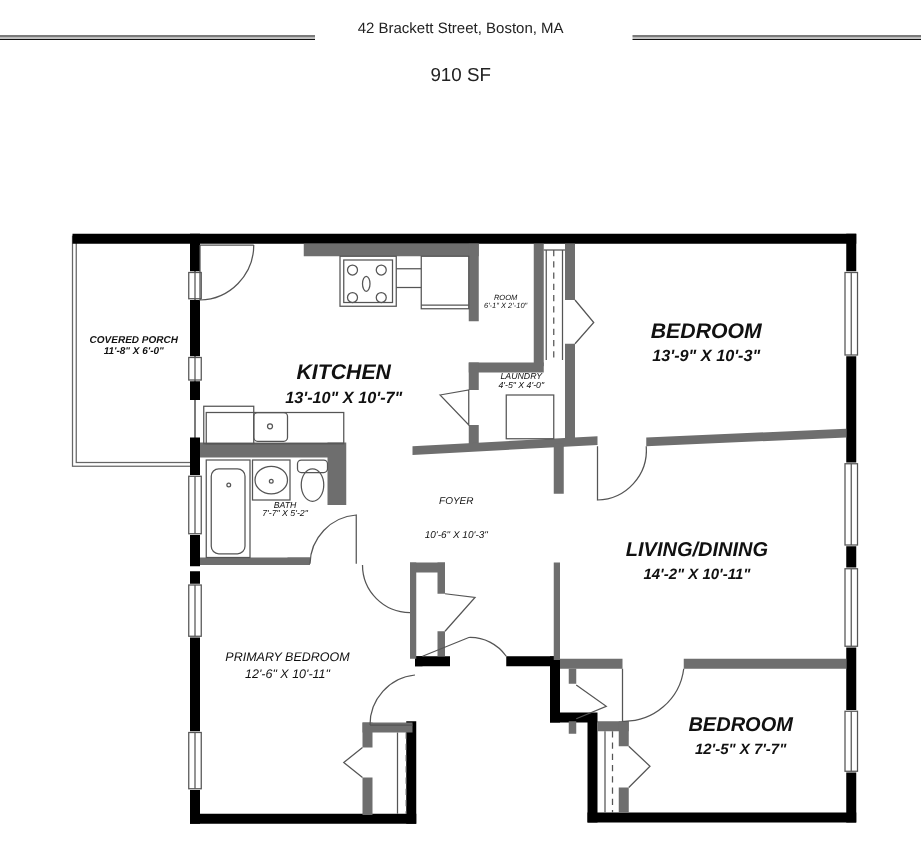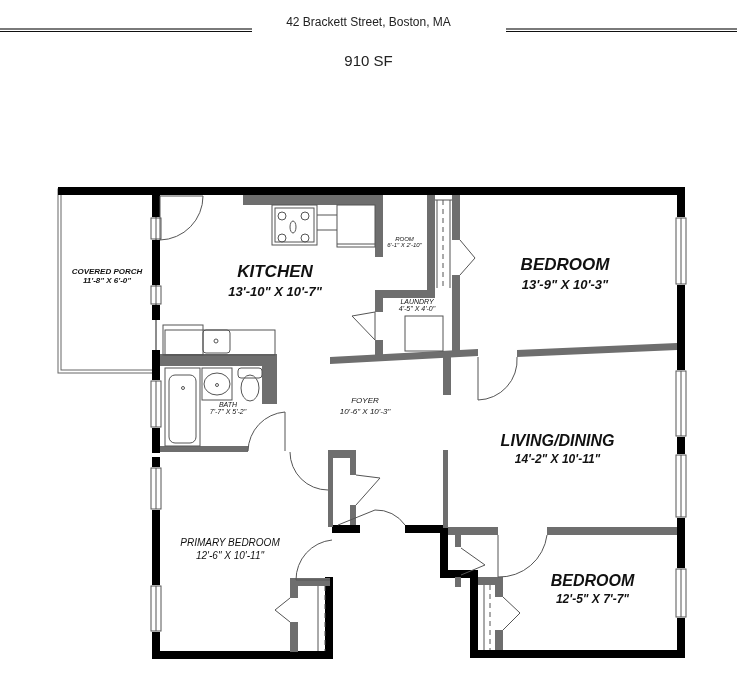--- a/index.html
+++ b/index.html
@@ -173,47 +173,47 @@
     <rect x="238" y="368" width="24" height="10" rx="3"></rect>
     <ellipse cx="250" cy="388" rx="9" ry="13"></ellipse>
   </g>
 </svg>
 
 <div class="lbl" style="left:58px;top:267px;width:98px;font-size:8px;">
   <span class="name">COVERED PORCH</span>
   <span class="dim">11'-8" X 6'-0"</span>
 </div>
 <div class="lbl" style="left:185px;top:262px;width:180px;">
-  <span class="name" style="font-size:17px;">KITCHEN</span>
+  <span class="name" style="font-size:17px;margin-top:26px;">KITCHEN</span>
   <span class="dim" style="font-size:13px;margin-top:2px;">13'-10" X 10'-7"</span>
 </div>
 <div class="lbl" style="left:377px;top:236px;width:55px;font-size:6px;">
   <span style="display:block;">ROOM</span>
   <span style="display:block;">6'-1" X 2'-10"</span>
 </div>
 <div class="lbl" style="left:382px;top:298px;width:70px;font-size:7px;">
   <span style="display:block;">LAUNDRY</span>
   <span style="display:block;">4'-5" X 4'-0"</span>
 </div>
 <div class="lbl" style="left:495px;top:255px;width:140px;">
   <span class="name" style="font-size:17px;">BEDROOM</span>
   <span class="dim" style="font-size:13px;margin-top:2px;">13'-9" X 10'-3"</span>
 </div>
 <div class="lbl" style="left:198px;top:401px;width:60px;font-size:7px;">
   <span style="display:block;">BATH</span>
   <span style="display:block;">7'-7" X 5'-2"</span>
 </div>
 <div class="lbl" style="left:320px;top:396px;width:90px;font-size:8px;">
-  <span style="display:block;margin-bottom:2px;">FOYER</span>
+  <span style="display:block;margin-bottom:18px;">FOYER</span>
   <span style="display:block;">10'-6" X 10'-3"</span>
 </div>
 <div class="lbl" style="left:480px;top:432px;width:155px;">
   <span class="name" style="font-size:16px;">LIVING/DINING</span>
   <span class="dim" style="font-size:12px;margin-top:2px;">14'-2" X 10'-11"</span>
 </div>
-<div class="lbl" style="left:170px;top:537px;width:120px;font-size:10px;">
+<div class="lbl" style="left:170px;top:521px;width:120px;font-size:10px;">
   <span style="display:block;">PRIMARY BEDROOM</span>
   <span style="display:block;margin-top:2px;">12'-6" X 10'-11"</span>
 </div>
 <div class="lbl" style="left:530px;top:572px;width:125px;">
   <span class="name" style="font-size:16px;">BEDROOM</span>
   <span class="dim" style="font-size:12px;margin-top:2px;">12'-5" X 7'-7"</span>
 </div>
 
 </body></html>

